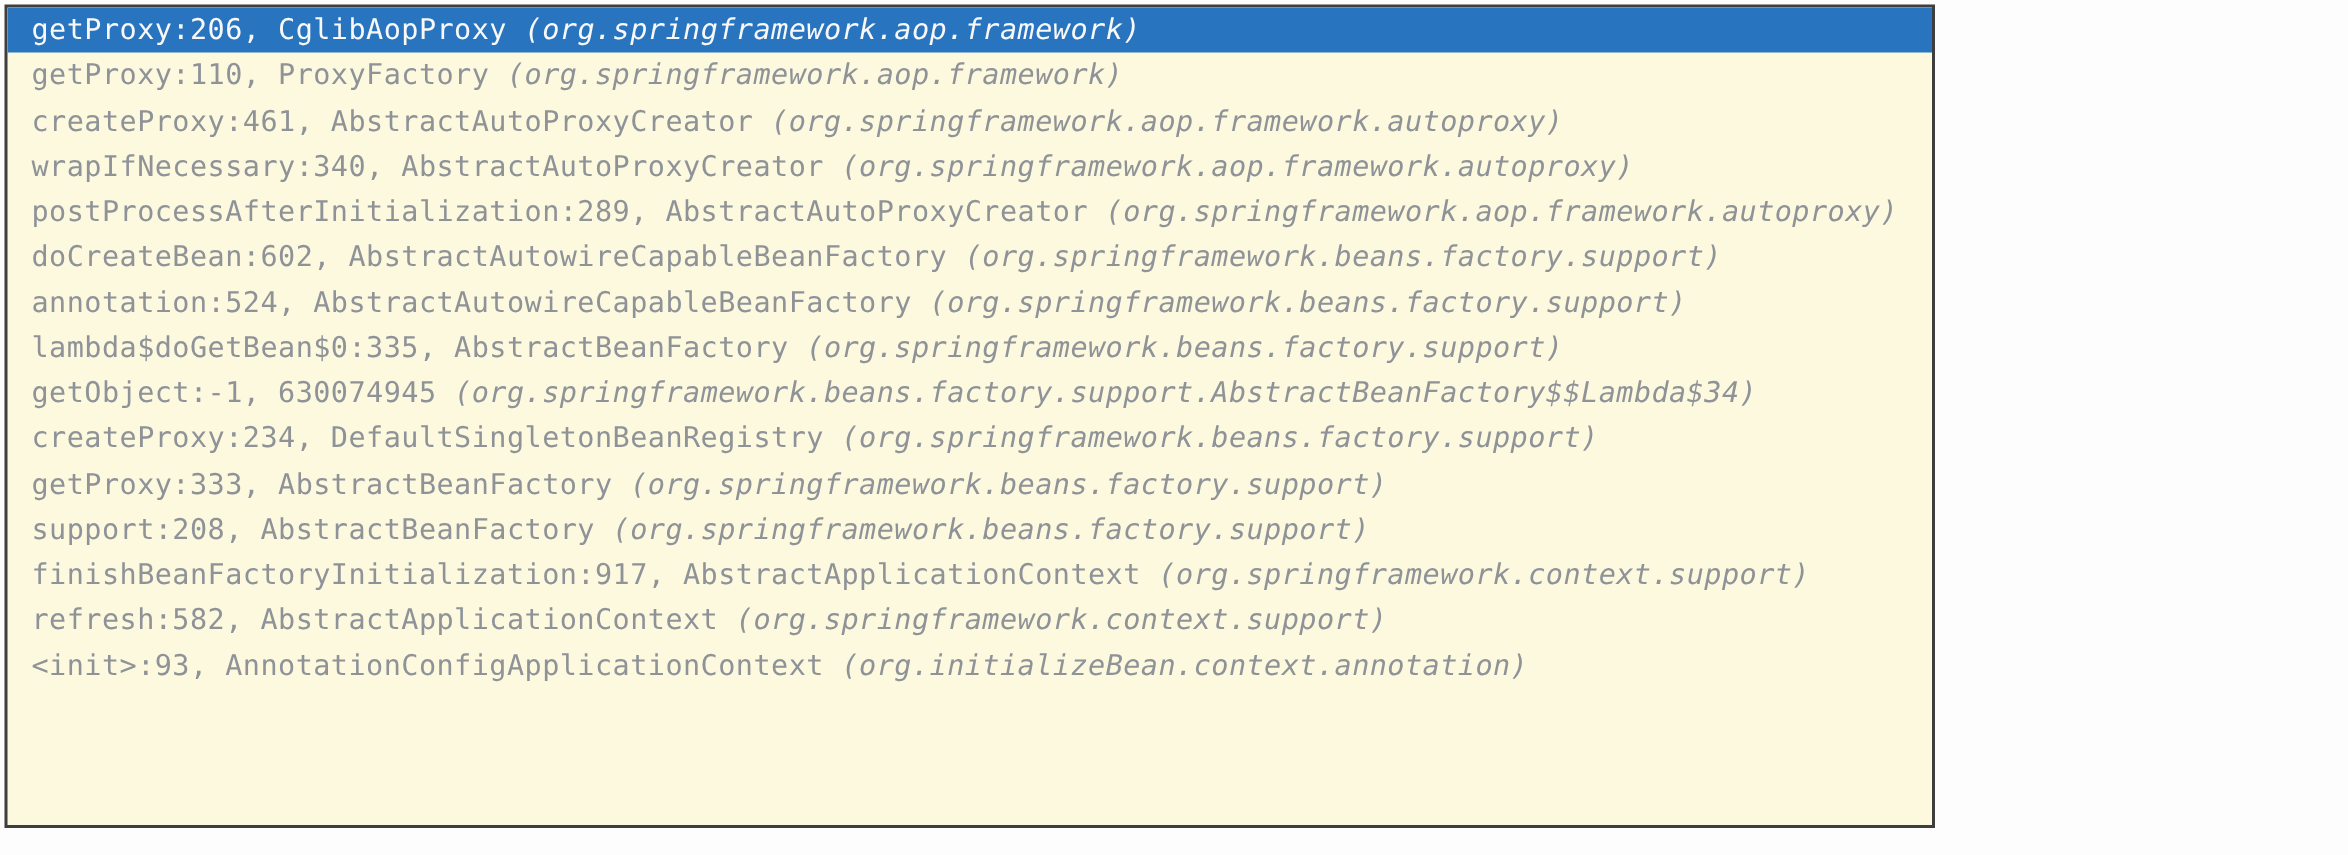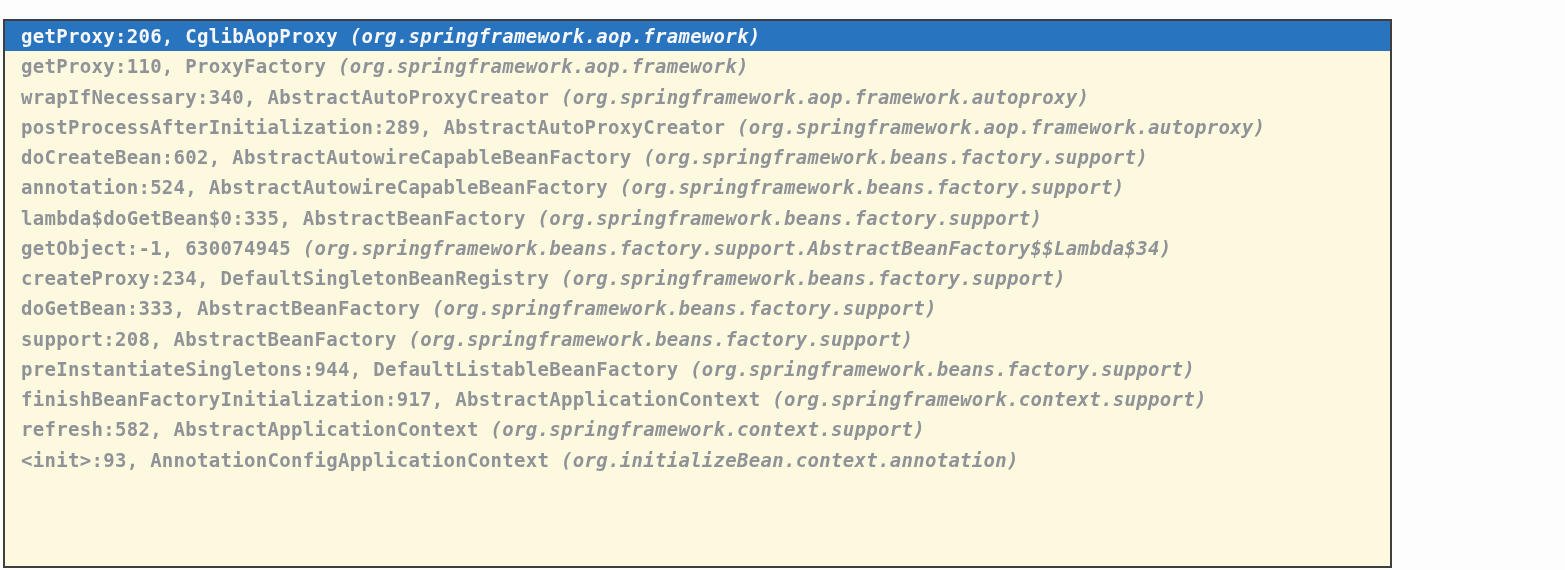--- a/index.html
+++ b/index.html
@@ -14,27 +14,26 @@
   html, body {
     width: 1565px;
     height: 570px;
     background: var(--page-bg);
     overflow: hidden;
     font-family: "DejaVu Sans Mono", "Liberation Mono", monospace;
   }
   .frames-panel {
     position: absolute;
     left: 3px;
-    top: 19px;
-    width: 1389px;
+    top: 3px;
+    width: 1287px;
     height: 549px;
     border: 2px solid var(--panel-border);
     background: var(--panel-bg);
     overflow: hidden;
-    font-weight: bold;
   }
   .frame-row {
     height: 30.28px;
     line-height: 30.28px;
     padding-left: 16px;
     white-space: pre;
     font-size: 19px;
     letter-spacing: 0.3px;
     color: var(--text-gray);
     cursor: default;
@@ -44,26 +43,26 @@
     color: var(--sel-text);
   }
   .pkg { font-style: italic; }
 </style>
 </head>
 <body>
 
 <div class="frames-panel" id="frames-panel">
     <div class="frame-row selected"><span>getProxy:206, CglibAopProxy </span><span class="pkg">(org.springframework.aop.framework)</span></div>
     <div class="frame-row"><span>getProxy:110, ProxyFactory </span><span class="pkg">(org.springframework.aop.framework)</span></div>
+    <div class="frame-row"><span>createProxy:461, AbstractAutoProxyCreator </span><span class="pkg">(org.springframework.aop.framework.autoproxy)</span></div>
     <div class="frame-row"><span>wrapIfNecessary:340, AbstractAutoProxyCreator </span><span class="pkg">(org.springframework.aop.framework.autoproxy)</span></div>
     <div class="frame-row"><span>postProcessAfterInitialization:289, AbstractAutoProxyCreator </span><span class="pkg">(org.springframework.aop.framework.autoproxy)</span></div>
     <div class="frame-row"><span>doCreateBean:602, AbstractAutowireCapableBeanFactory </span><span class="pkg">(org.springframework.beans.factory.support)</span></div>
     <div class="frame-row"><span>annotation:524, AbstractAutowireCapableBeanFactory </span><span class="pkg">(org.springframework.beans.factory.support)</span></div>
     <div class="frame-row"><span>lambda$doGetBean$0:335, AbstractBeanFactory </span><span class="pkg">(org.springframework.beans.factory.support)</span></div>
     <div class="frame-row"><span>getObject:-1, 630074945 </span><span class="pkg">(org.springframework.beans.factory.support.AbstractBeanFactory$$Lambda$34)</span></div>
     <div class="frame-row"><span>createProxy:234, DefaultSingletonBeanRegistry </span><span class="pkg">(org.springframework.beans.factory.support)</span></div>
-    <div class="frame-row"><span>doGetBean:333, AbstractBeanFactory </span><span class="pkg">(org.springframework.beans.factory.support)</span></div>
+    <div class="frame-row"><span>getProxy:333, AbstractBeanFactory </span><span class="pkg">(org.springframework.beans.factory.support)</span></div>
     <div class="frame-row"><span>support:208, AbstractBeanFactory </span><span class="pkg">(org.springframework.beans.factory.support)</span></div>
-    <div class="frame-row"><span>preInstantiateSingletons:944, DefaultListableBeanFactory </span><span class="pkg">(org.springframework.beans.factory.support)</span></div>
     <div class="frame-row"><span>finishBeanFactoryInitialization:917, AbstractApplicationContext </span><span class="pkg">(org.springframework.context.support)</span></div>
     <div class="frame-row"><span>refresh:582, AbstractApplicationContext </span><span class="pkg">(org.springframework.context.support)</span></div>
     <div class="frame-row"><span>&lt;init&gt;:93, AnnotationConfigApplicationContext </span><span class="pkg">(org.initializeBean.context.annotation)</span></div>
   </div>
 
 </body></html>

